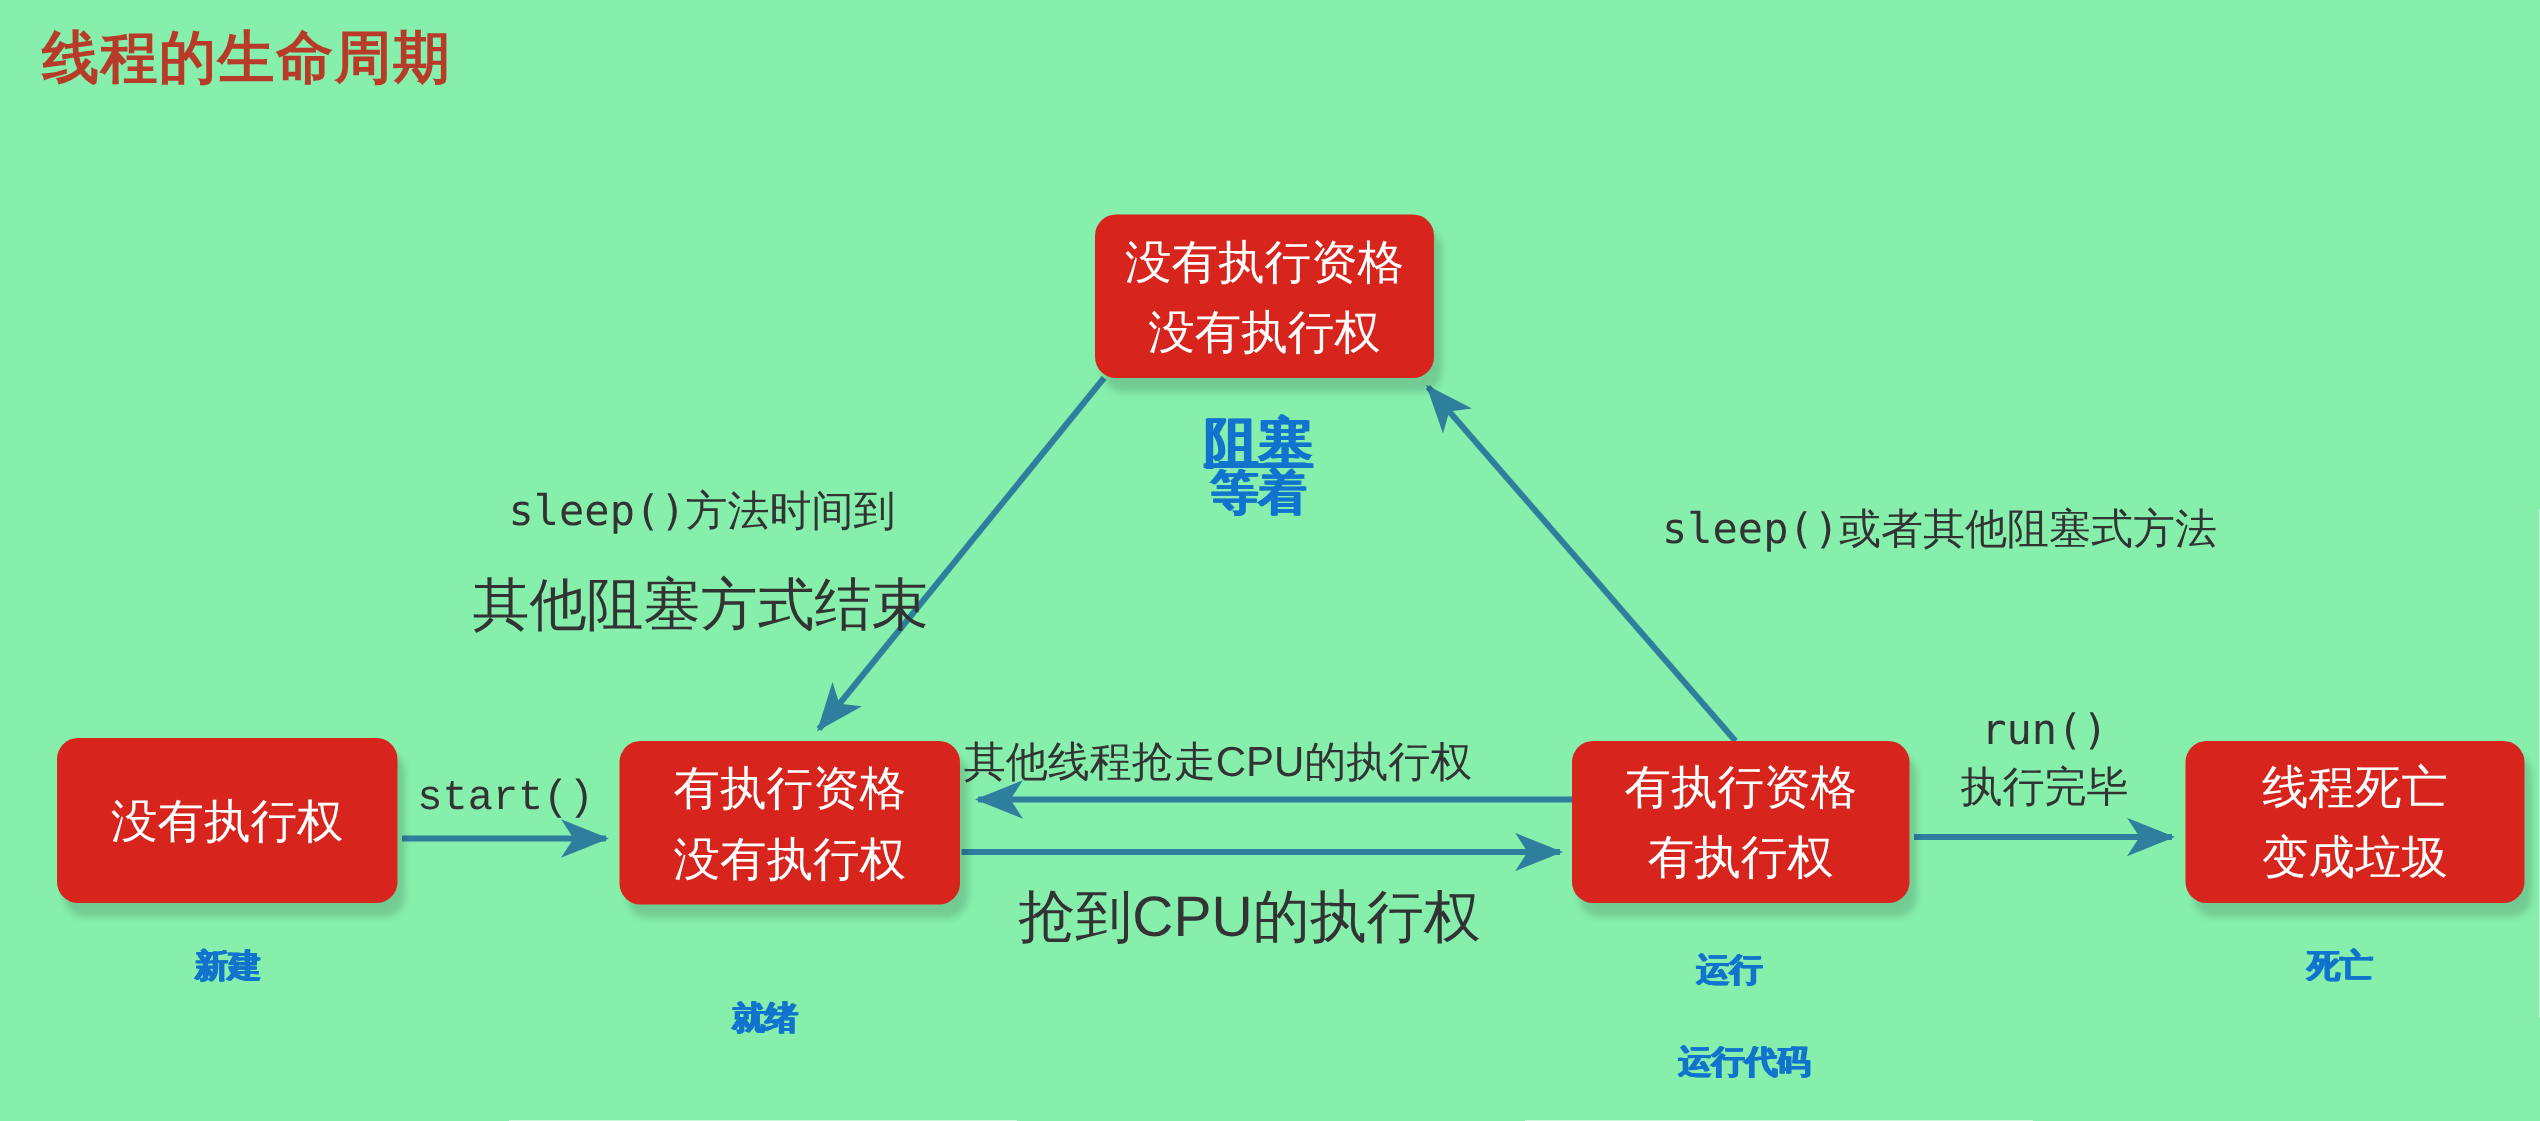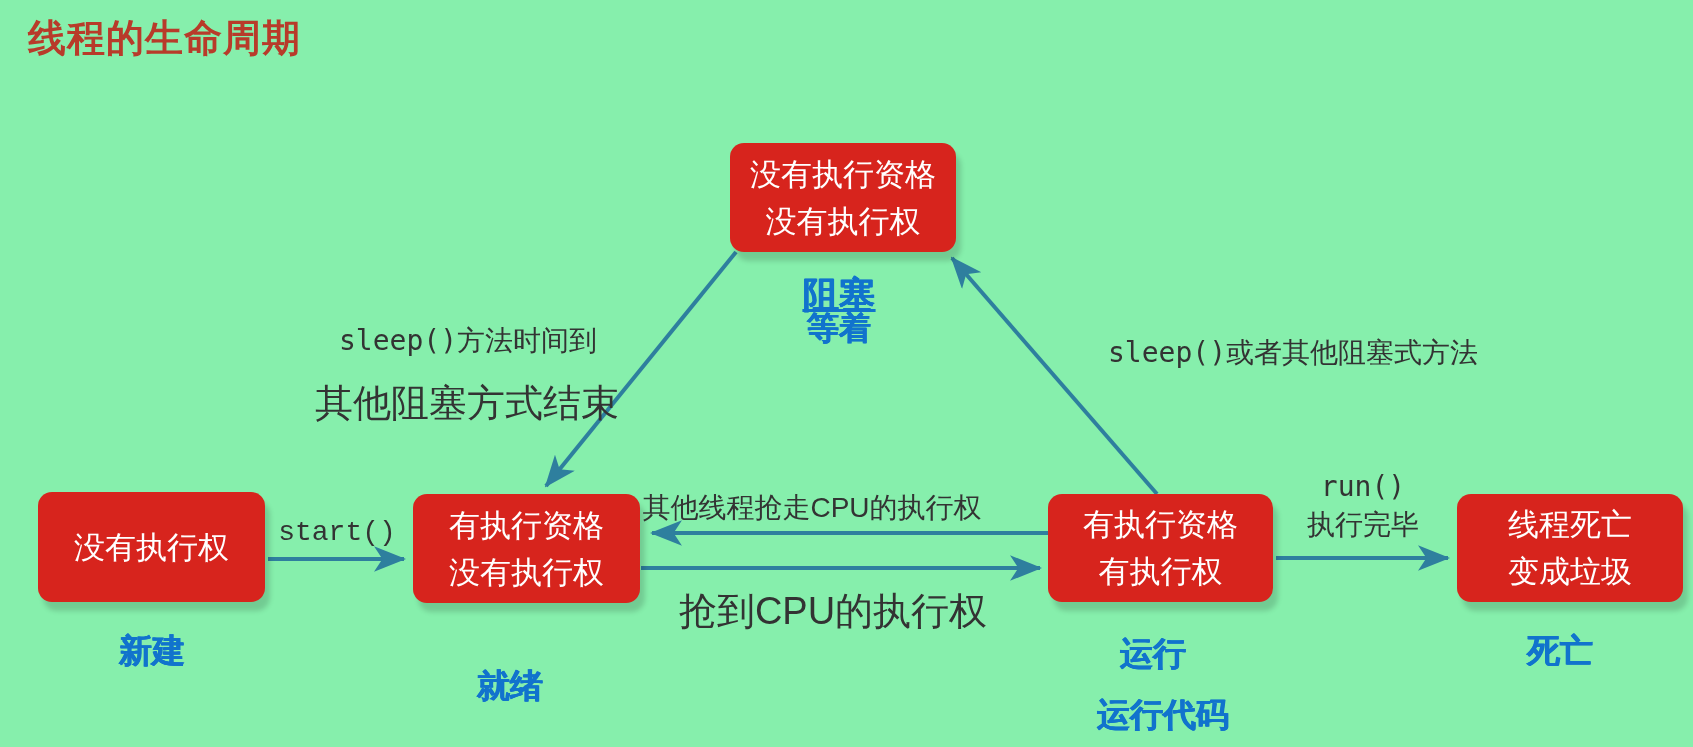--- a/index.html
+++ b/index.html
@@ -19,21 +19,21 @@
   }
   .node-line{color:#ffffff;font-size:31px;line-height:47px;text-align:right;font-weight:500;}
   #box-create {left:38px;  top:492px; width:227px; height:110px;}
   #box-ready  {left:413px; top:494px; width:227px; height:109px;}
   #box-blocked{left:730px; top:143px; width:226px; height:109px;}
   #box-running{left:1048px;top:494px; width:225px; height:108px;}
   #box-dead   {left:1457px;top:494px; width:226px; height:108px;}
 
   .state{
     position:absolute;transform:translateX(-50%);
-    color:#1173cd;font-weight:bold;font-size:33px;white-space:nowrap;
+    color:#1173cd;font-weight:bold;font-size:22px;white-space:nowrap;
     text-shadow:0.6px 0 0 #1173cd, -0.6px 0 0 #1173cd;
   }
   #state-create {left:152px; top:629px;}
   #state-ready  {left:510px; top:632px;margin-top:32px;}
   #note-ready   {left:528px; top:694px;}
   #state-blocked{left:839px; top:271px;font-size:36px;text-decoration:underline;}
   #note-blocked {left:839px; top:307px;font-size:32px;}
   #state-running{left:1153px;top:632px;}
   #note-running {left:1163px;top:693px;}
   #state-dead   {left:1560px;top:629px;}

